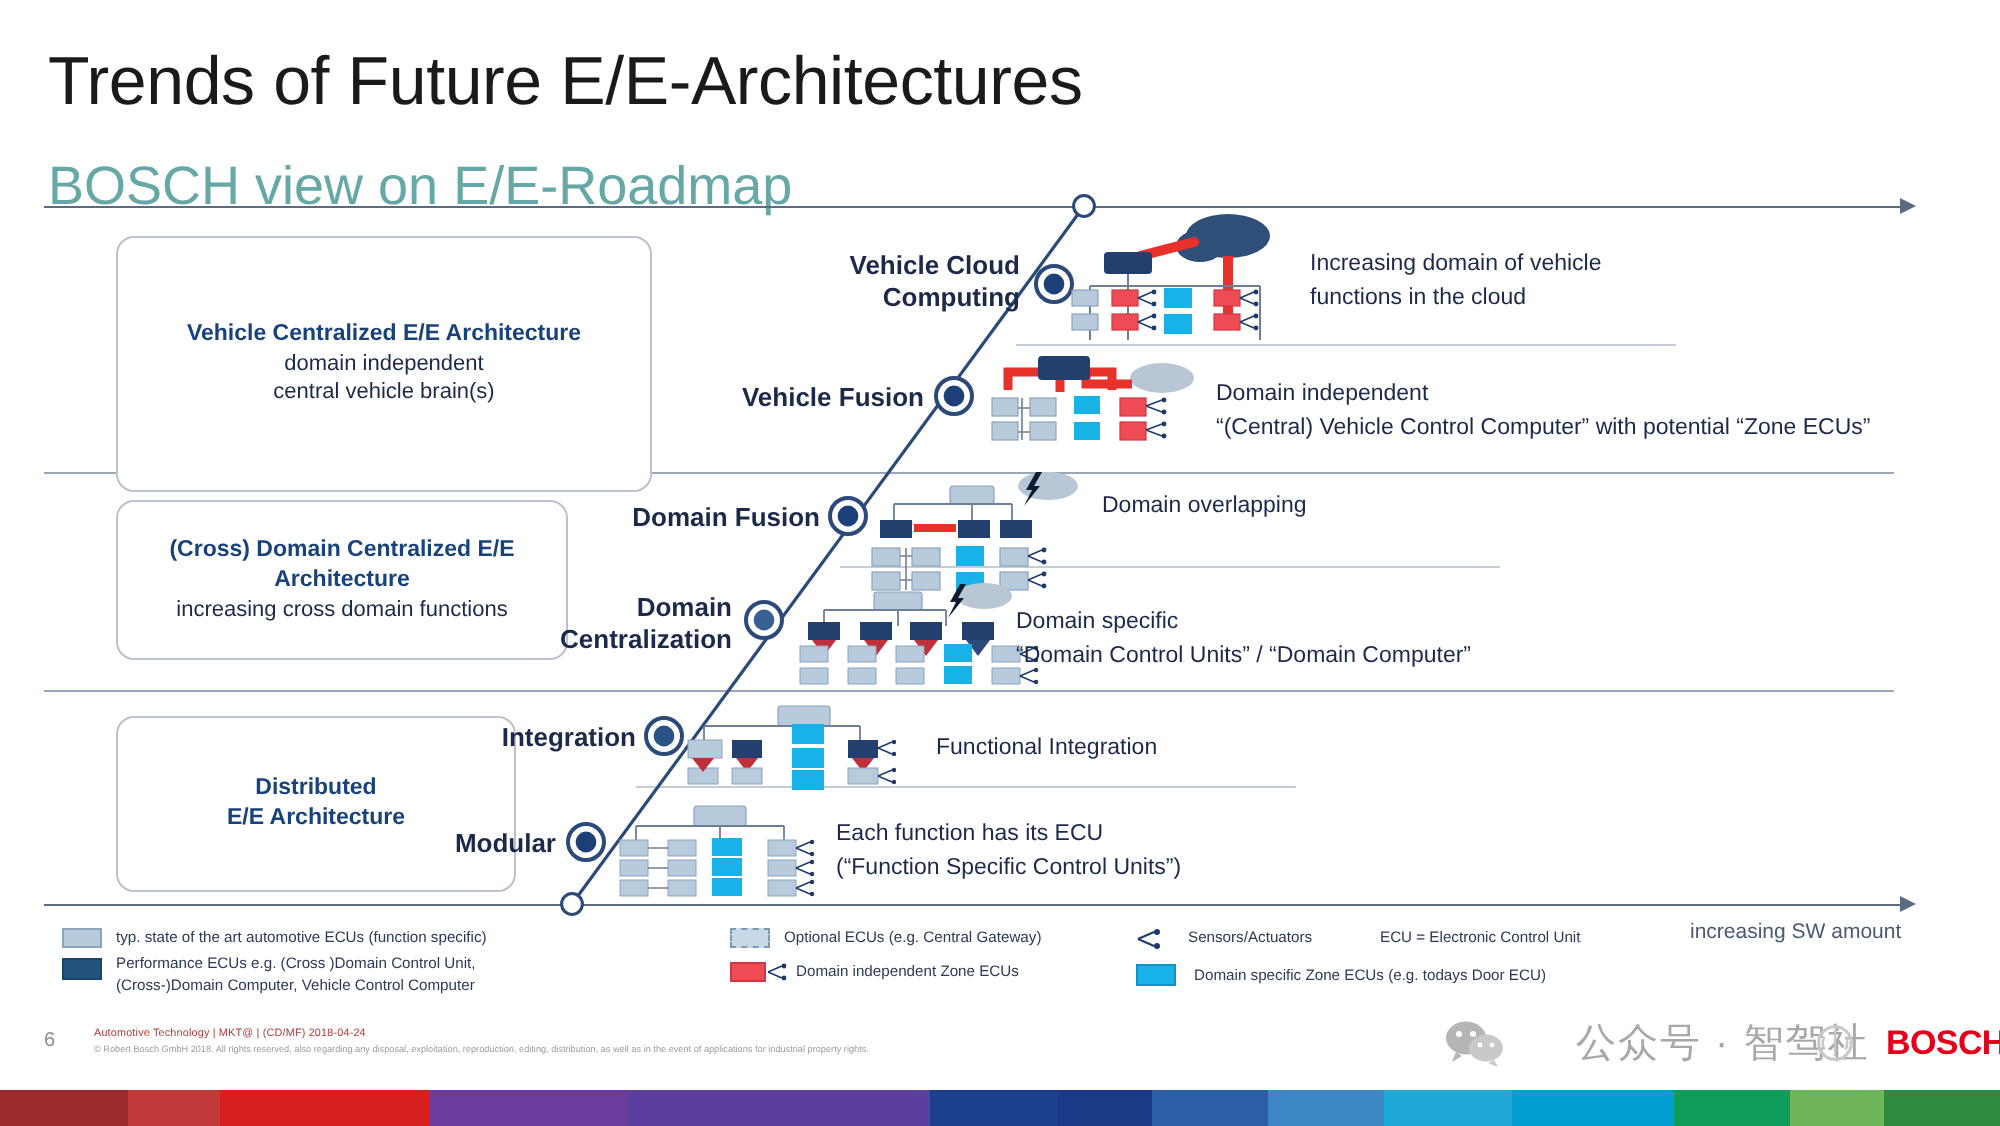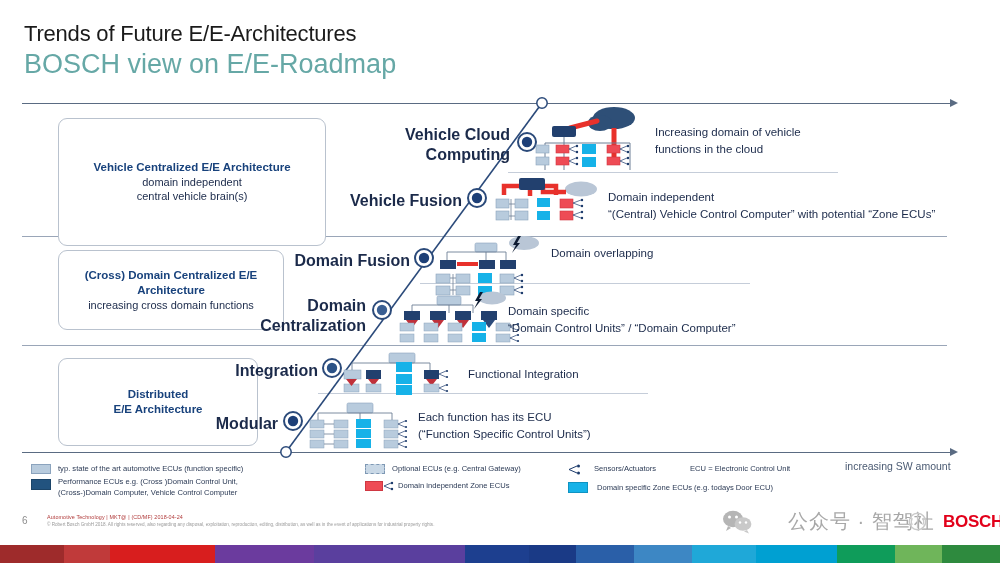--- a/index.html
+++ b/index.html
@@ -18,33 +18,33 @@
   .slide {
     position: relative;
     width: 1000px;
     height: 563px;
     background: #ffffff;
   }
 
   
   .title-block { position: absolute; left: 24px; top: 22px; }
   .title-main {
-    font-size: 22px;
+    font-size: 34px;
     font-weight: 400;
     color: #1a1a1a;
     letter-spacing: -0.2px;
     line-height: 1.12;
     white-space: nowrap;
   }
   .title-sub {
     font-size: 27px;
     font-weight: 400;
     color: #66a8a6;
     line-height: 1.12;
-    margin-top: 2px;
+    margin-top: 18px;
     white-space: nowrap;
   }
 
   
   .hline {
     position: absolute;
     height: 0;
     border-top: 1px solid #9aa6b8;
   }
   .axis-arrow-h {
@@ -86,21 +86,21 @@
     color: #1b2a4a;
     line-height: 1.35;
   }
 
   
   .diag-wrap { position: absolute; left: 0; top: 0; width: 1000px; height: 563px; pointer-events: none; }
 
   
   .stage-label {
     position: absolute;
-    font-size: 16px;
+    font-size: 13px;
     font-weight: bold;
     color: #1b2a4a;
     text-align: right;
     line-height: 1.22;
   }
 
   
   .desc {
     position: absolute;
     font-size: 11.5px;

